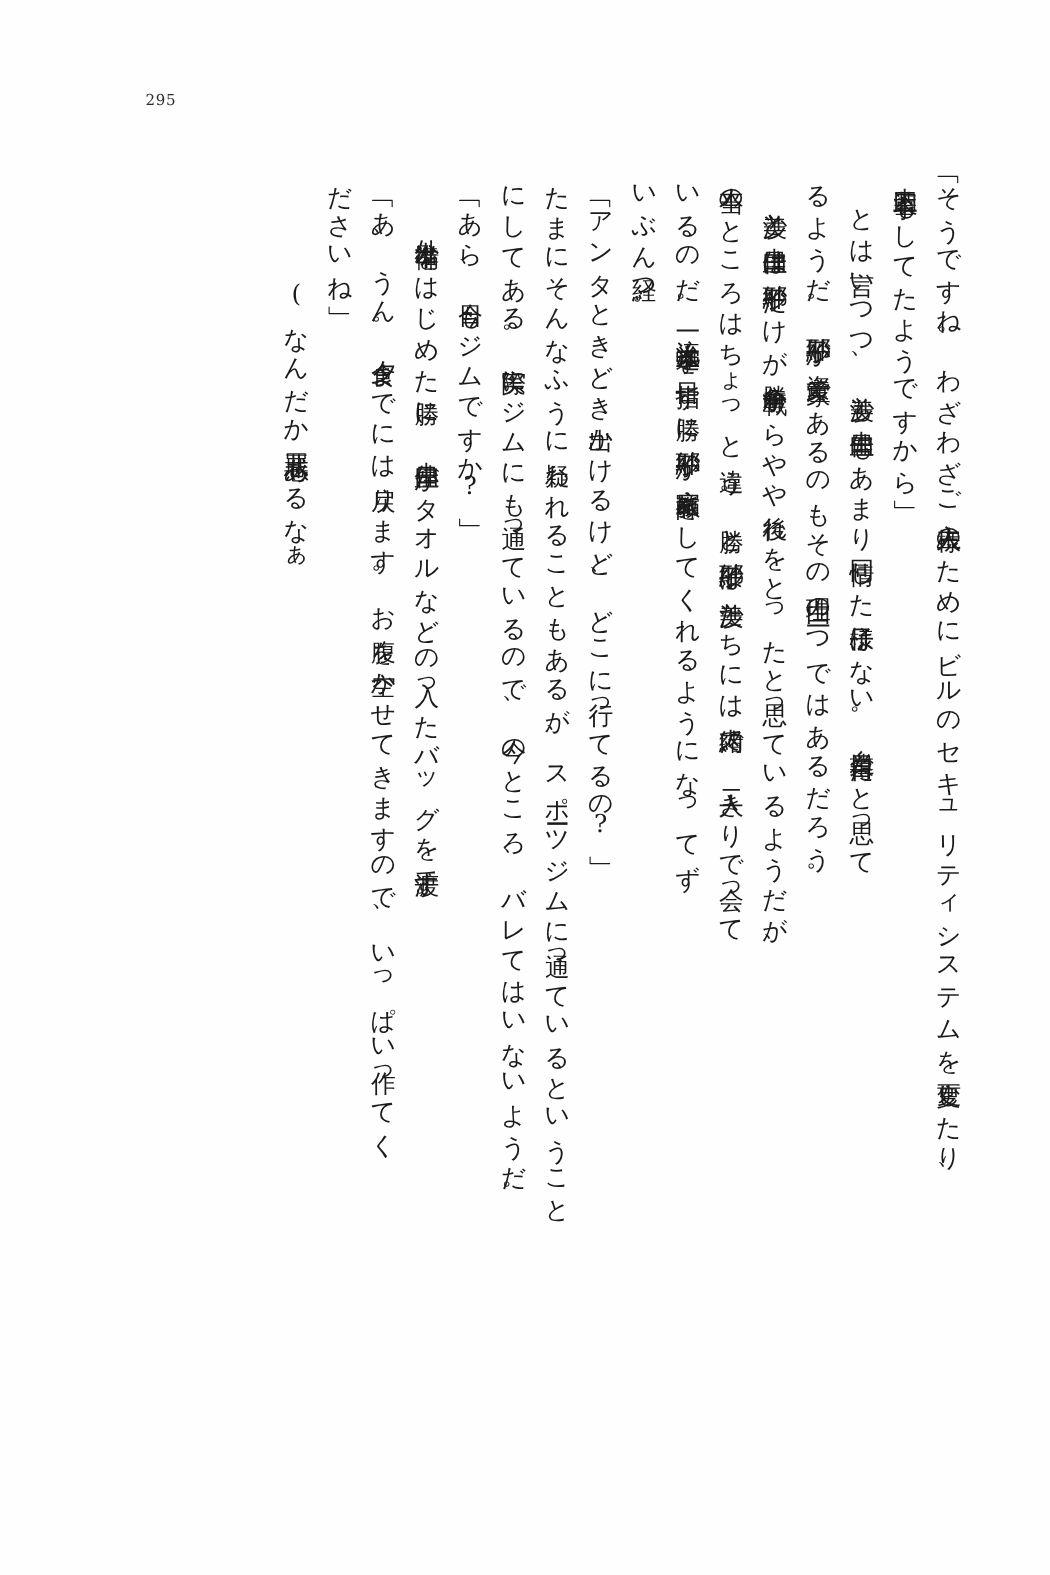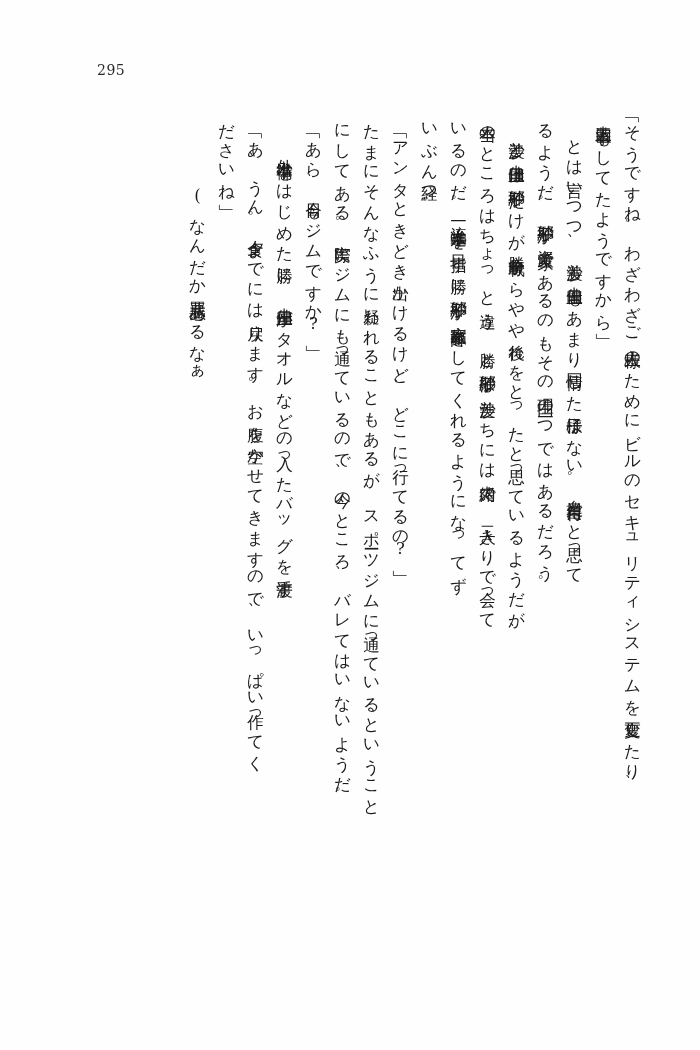--- a/index.html
+++ b/index.html
@@ -20,21 +20,21 @@
     width: 700px;
     height: 1050px;
     background: #fefefe;
   }
 
   
   #page-number {
     position: absolute;
     top: 62px;
     left: 97px;
-    font-size: 14px;
+    font-size: 10px;
     letter-spacing: 0.5px;
     color: #2b2b2b;
     font-family: "DejaVu Serif", "Liberation Serif", serif;
   }
 
   
   #text-block {
     position: absolute;
     top: 112px;
     right: 60px;

